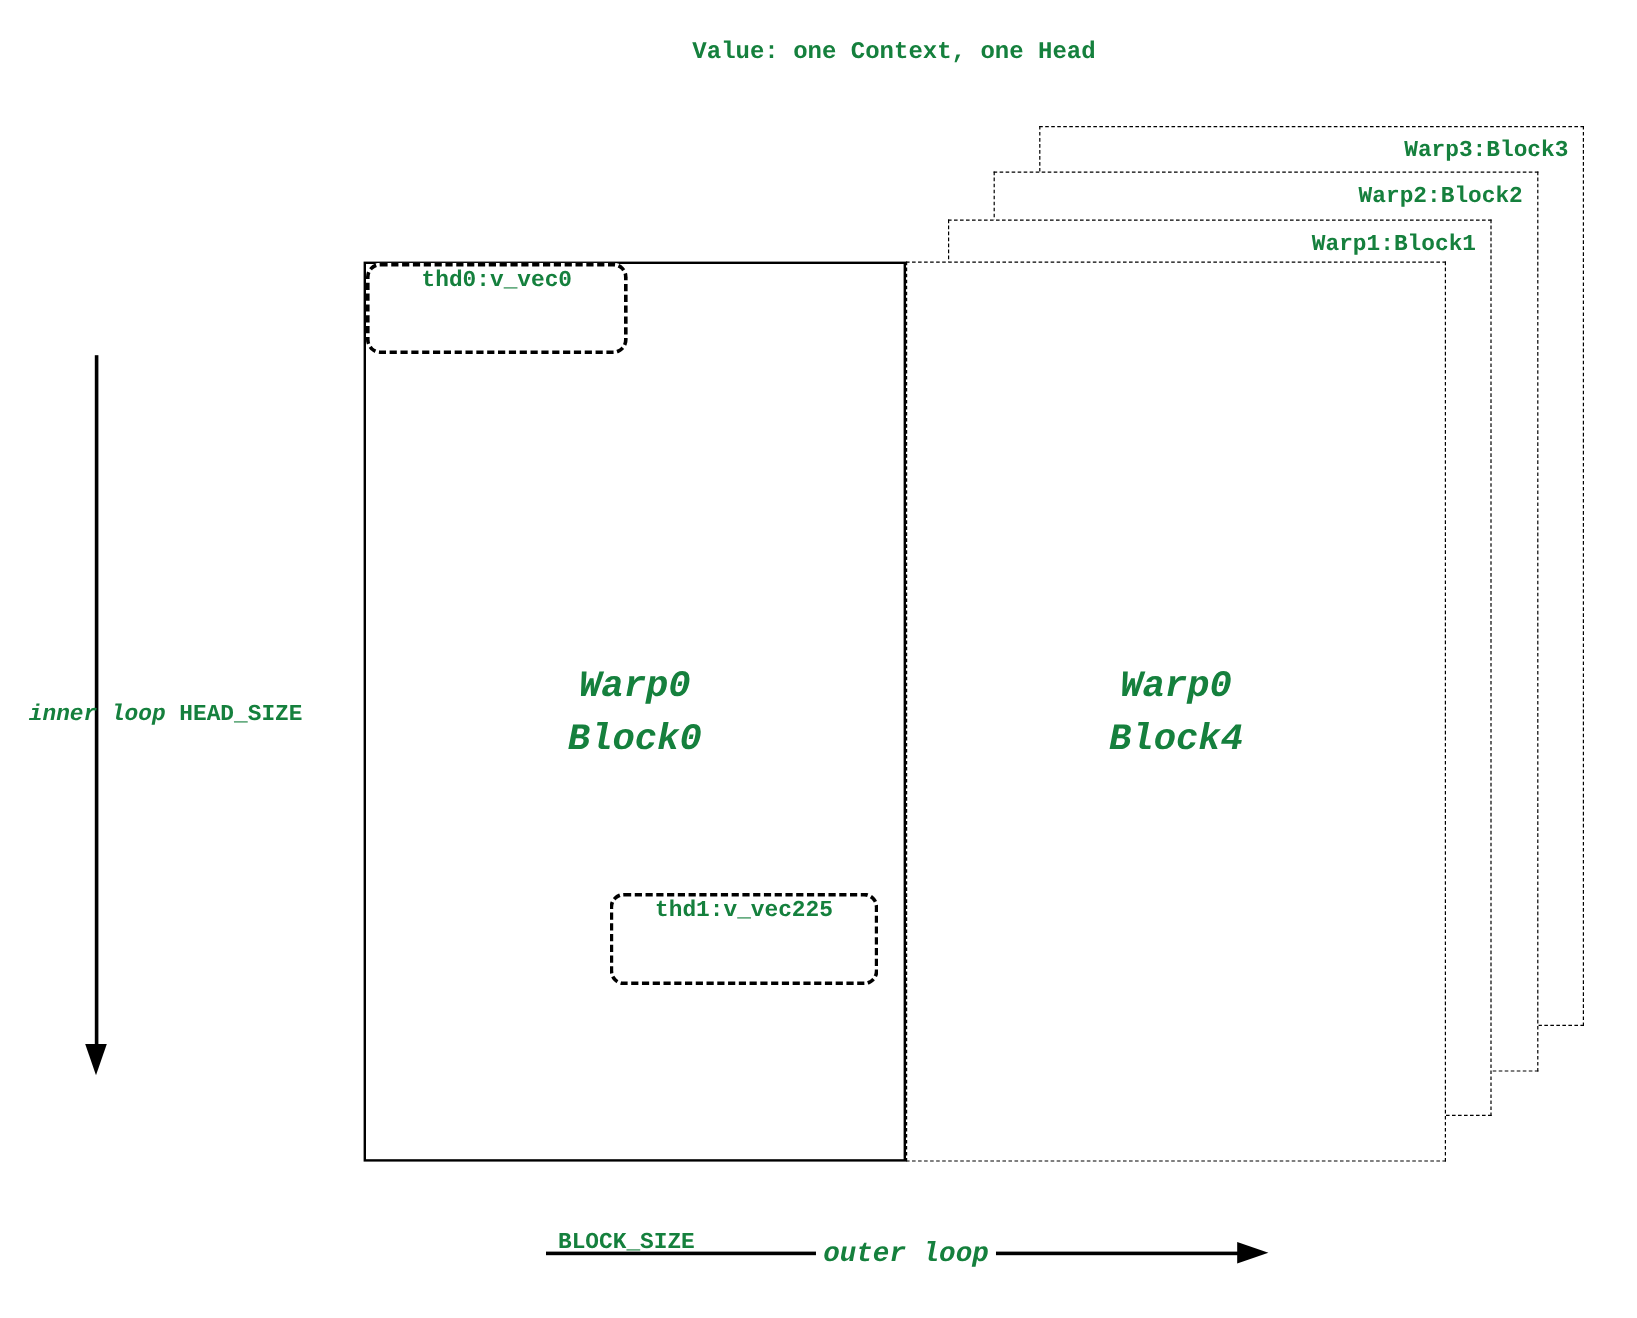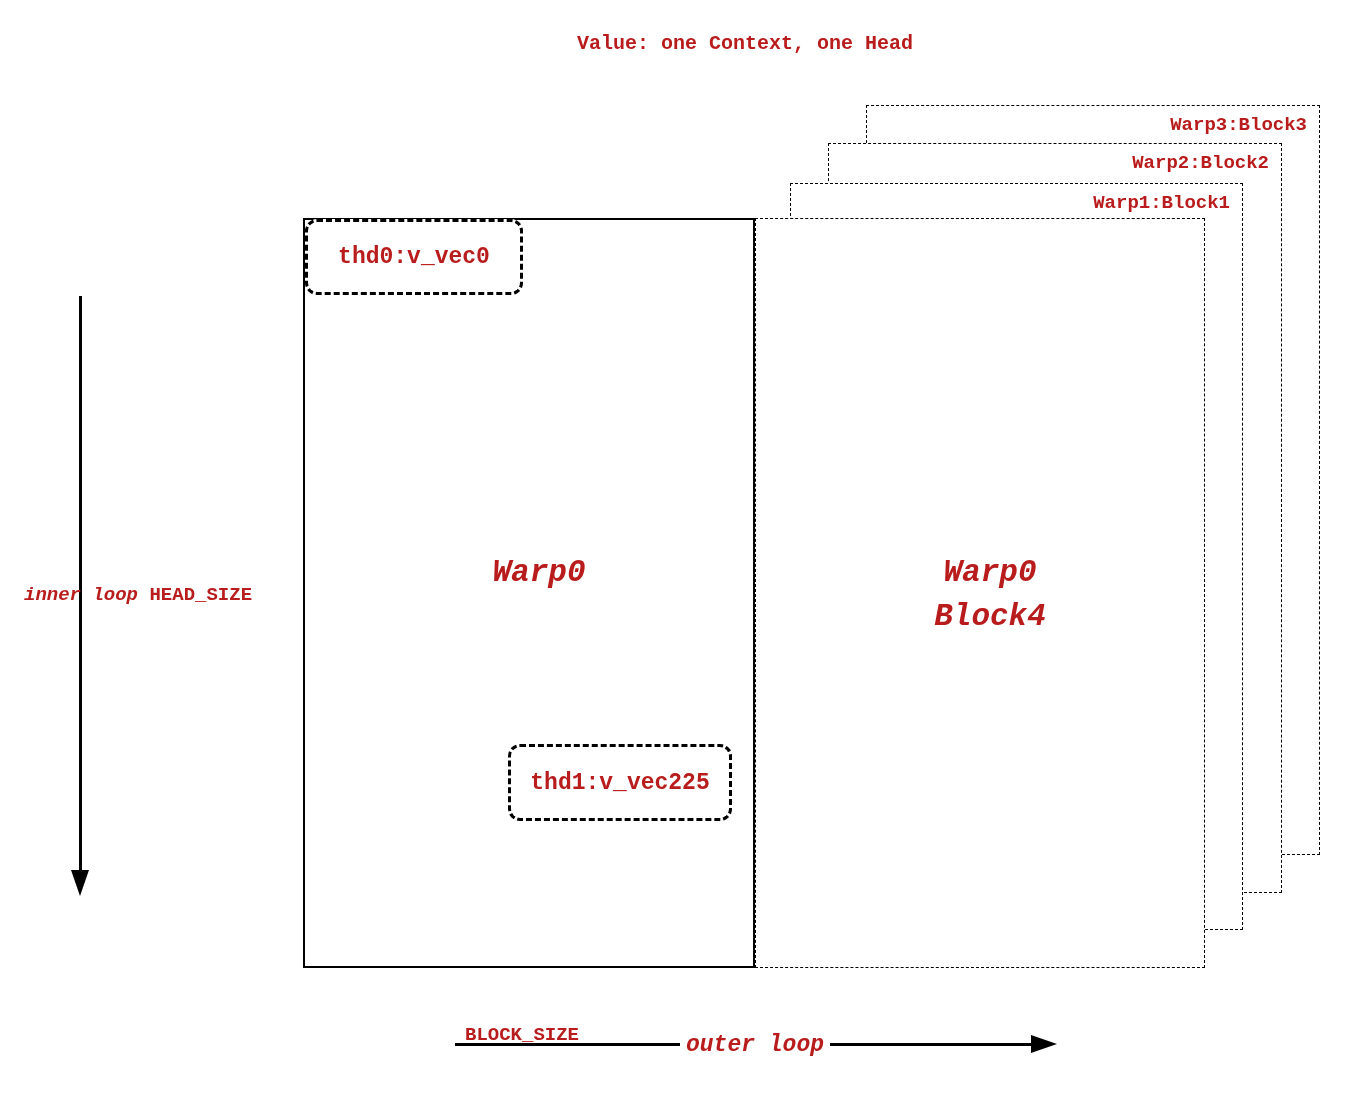--- a/index.html
+++ b/index.html
@@ -2,21 +2,21 @@
 <html><head>
 <meta charset="utf-8">
 <style>
   * { box-sizing: border-box; }
   html, body { margin: 0; padding: 0; background: #ffffff; }
   #canvas {
     position: relative;
     width: 1361px;
     height: 1098px;
     background: #ffffff;
-    color: #b91c1c;
+    color: #15803d;
     font-family: "Liberation Mono", "DejaVu Sans Mono", monospace;
     overflow: hidden;
   }
   .abs { position: absolute; }
 
   .title {
     font-weight: bold;
     font-size: 20px;
     white-space: nowrap;
   }
@@ -43,39 +43,38 @@
     background: #ffffff;
   }
 
   
   .cell {
     position: absolute;
     border: 3.5px dashed #000000;
     border-radius: 12px;
     background: #ffffff;
     display: flex;
-    align-items: center;
+    align-items: flex-start;
     justify-content: center;
     font-weight: bold;
-    font-size: 23px;
+    font-size: 19px;
     white-space: nowrap;
     z-index: 6;
   }
 
   
   .warp-name {
     position: absolute;
     font-weight: bold;
     font-style: italic;
     font-size: 31px;
     line-height: 44px;
     text-align: center;
     z-index: 6;
     white-space: nowrap;
-    margin-left: 10px;
   }
   .warp-name span { display: block; }
 
   
   .vline { position: absolute; width: 2.5px; background: #000000; }
   .hline { position: absolute; height: 2.5px; background: #000000; }
   .arrow-down {
     position: absolute;
     width: 0; height: 0;
     border-left: 9px solid transparent;
@@ -130,20 +129,21 @@
 
   <div class="dotted-box" style="left:755px; top:218px; width:450px; height:750px; z-index:4;"></div>
   <div class="warp-name" style="left:755px; top:551px; width:450px;">
     <span>Warp0</span>
     <span>Block4</span>
   </div>
 
   <div class="solid-box" style="left:303px; top:218px; width:452px; height:750px; z-index:5;"></div>
   <div class="warp-name" style="left:303px; top:551px; width:452px;">
     <span>Warp0</span>
+    <span>Block0</span>
   </div>
 
   <div class="cell" style="left:305px; top:219px; width:218px; height:76px;">
     <span>thd0:v_vec0</span>
   </div>
 
 
   <div class="cell" style="left:508px; top:744px; width:224px; height:77px;">
     <span>thd1:v_vec225</span>
   </div>

